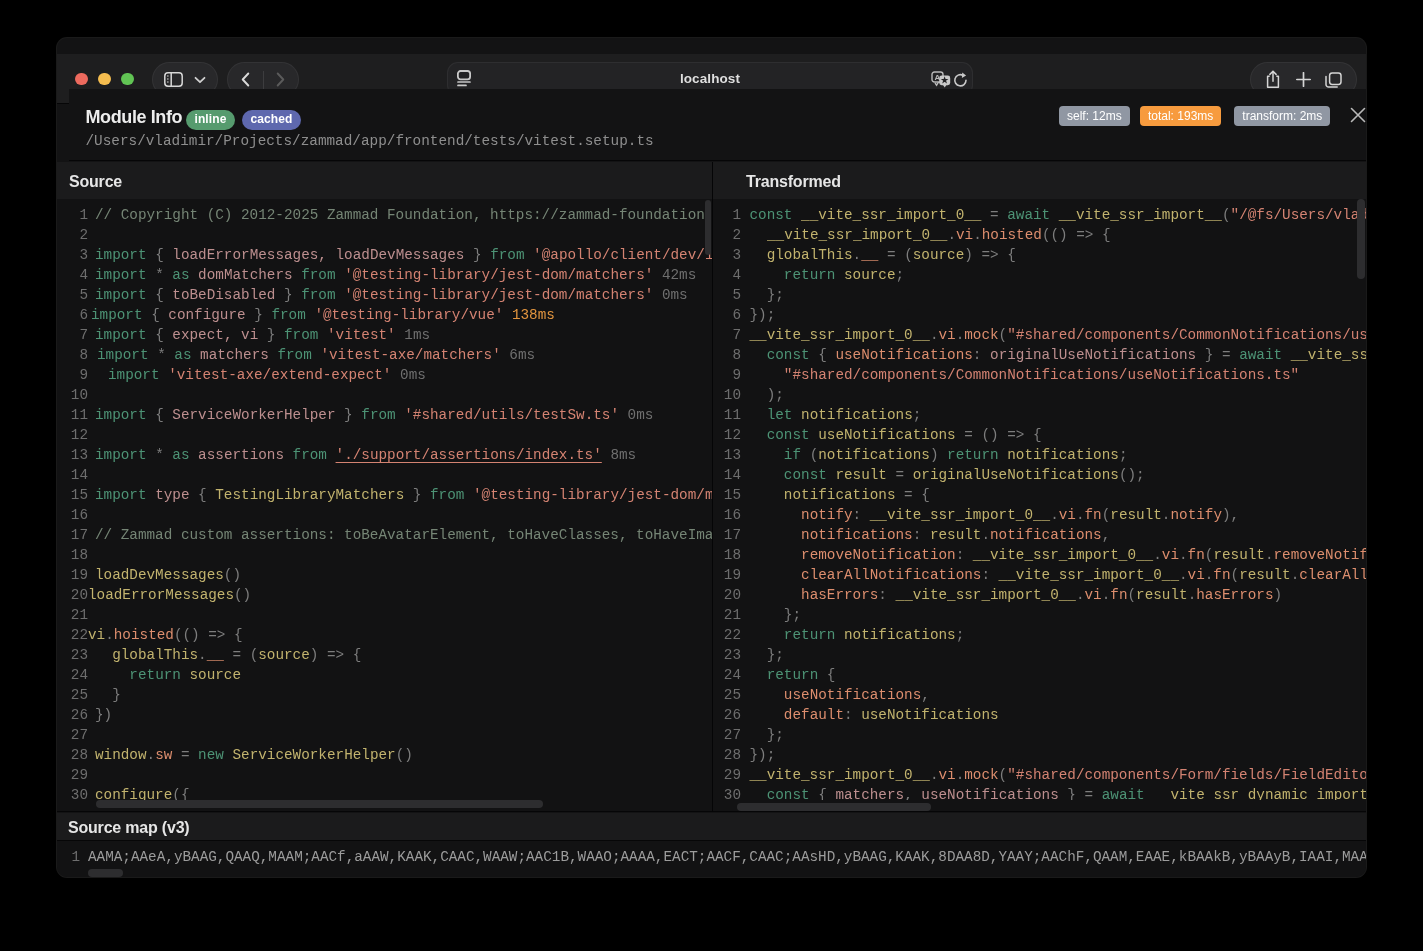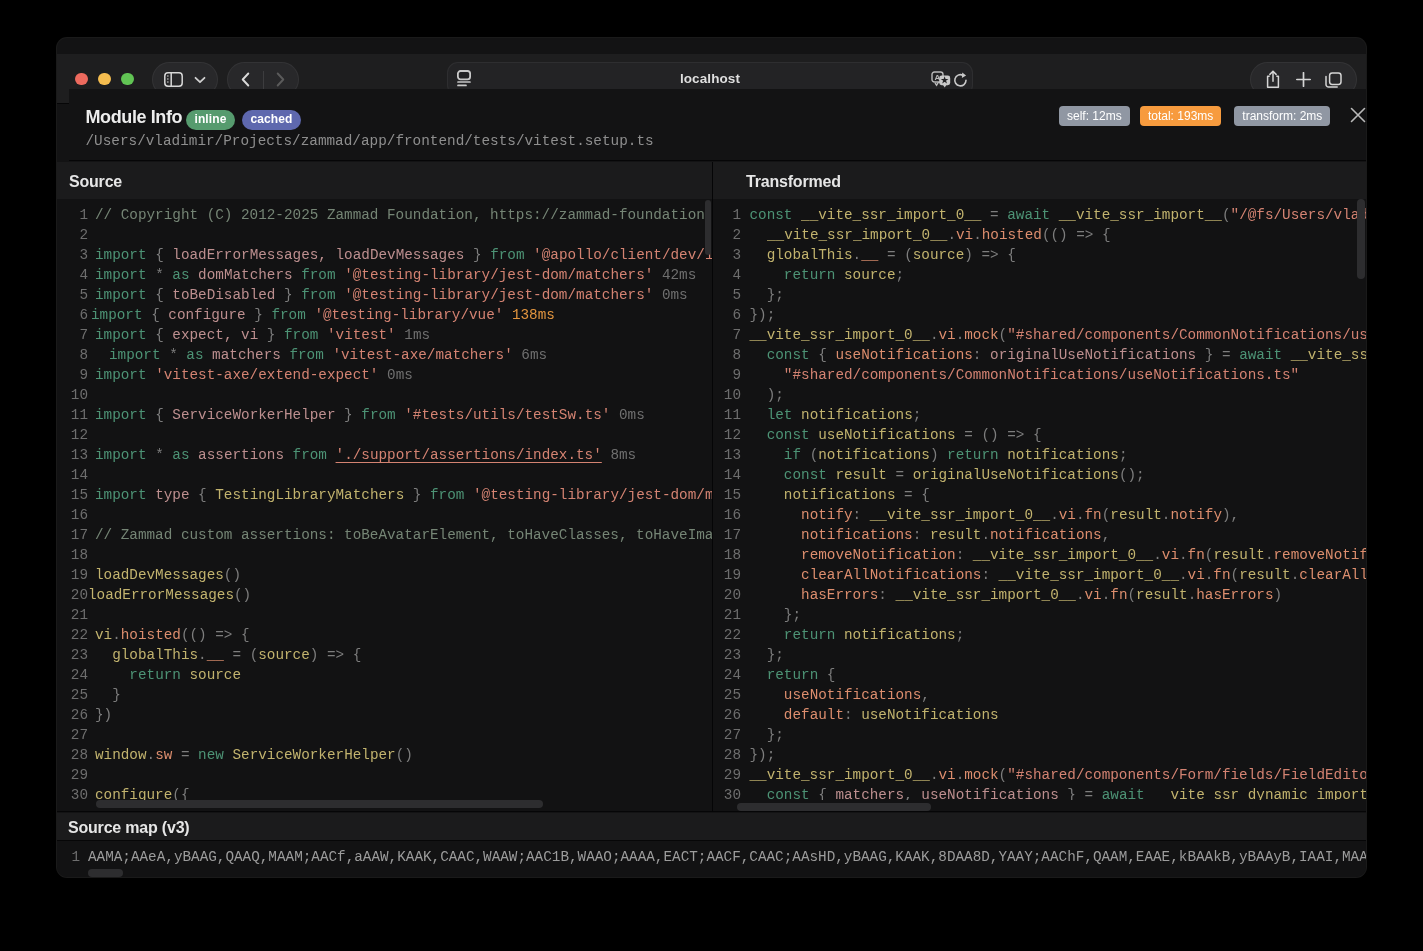--- a/index.html
+++ b/index.html
@@ -130,35 +130,35 @@
 
   <div class="codearea">
     <div class="panel pl">
 <div class="row"><span class="g" style="width:31px">1</span><span class="t" style="margin-left:7px"><i class="c">// Copyright (C) 2012-2025 Zammad Foundation, https://zammad-foundation.org/</i></span></div>
 <div class="row"><span class="g" style="width:31px">2</span><span class="t" style="margin-left:7px"></span></div>
 <div class="row"><span class="g" style="width:31px">3</span><span class="t" style="margin-left:7px"><i class="k">import</i><i class="o"> { </i><i class="d">loadErrorMessages</i><i class="d">, </i><i class="d">loadDevMessages</i><i class="o"> } </i><i class="k">from</i> <i class="s">'@apollo/client/dev/index.js'</i></span></div>
 <div class="row"><span class="g" style="width:31px">4</span><span class="t" style="margin-left:7px"><i class="k">import</i><i class="o"> * </i><i class="k">as</i> <i class="d">domMatchers</i> <i class="k">from</i> <i class="s">'@testing-library/jest-dom/matchers'</i><i class="t"> 42ms</i></span></div>
 <div class="row"><span class="g" style="width:31px">5</span><span class="t" style="margin-left:7px"><i class="k">import</i><i class="o"> { </i><i class="d">toBeDisabled</i><i class="o"> } </i><i class="k">from</i> <i class="s">'@testing-library/jest-dom/matchers'</i><i class="t"> 0ms</i></span></div>
 <div class="row"><span class="g" style="width:31px">6</span><span class="t" style="margin-left:3px"><i class="k">import</i><i class="o"> { </i><i class="d">configure</i><i class="o"> } </i><i class="k">from</i> <i class="s">'@testing-library/vue'</i><i class="T"> 138ms</i></span></div>
 <div class="row"><span class="g" style="width:31px">7</span><span class="t" style="margin-left:7px"><i class="k">import</i><i class="o"> { </i><i class="d">expect</i><i class="d">, </i><i class="d">vi</i><i class="o"> } </i><i class="k">from</i> <i class="s">'vitest'</i><i class="t"> 1ms</i></span></div>
-<div class="row"><span class="g" style="width:31px">8</span><span class="t" style="margin-left:21px"><i class="k">import</i><i class="o"> * </i><i class="k">as</i> <i class="d">matchers</i> <i class="k">from</i> <i class="s">'vitest-axe/matchers'</i><i class="t"> 6ms</i></span></div>
-<div class="row"><span class="g" style="width:31px">9</span><span class="t" style="margin-left:7px"><i class="k">import</i> <i class="s">'vitest-axe/extend-expect'</i><i class="t"> 0ms</i></span></div>
+<div class="row"><span class="g" style="width:31px">8</span><span class="t" style="margin-left:9px"><i class="k">import</i><i class="o"> * </i><i class="k">as</i> <i class="d">matchers</i> <i class="k">from</i> <i class="s">'vitest-axe/matchers'</i><i class="t"> 6ms</i></span></div>
+<div class="row"><span class="g" style="width:31px">9</span><span class="t" style="margin-left:20px"><i class="k">import</i> <i class="s">'vitest-axe/extend-expect'</i><i class="t"> 0ms</i></span></div>
 <div class="row"><span class="g" style="width:31px">10</span><span class="t" style="margin-left:7px"></span></div>
-<div class="row"><span class="g" style="width:31px">11</span><span class="t" style="margin-left:7px"><i class="k">import</i><i class="o"> { </i><i class="d">ServiceWorkerHelper</i><i class="o"> } </i><i class="k">from</i> <i class="s">'#tests/utils/testSw.ts'</i><i class="t"> 0ms</i></span></div>
+<div class="row"><span class="g" style="width:31px">11</span><span class="t" style="margin-left:7px"><i class="k">import</i><i class="o"> { </i><i class="d">ServiceWorkerHelper</i><i class="o"> } </i><i class="k">from</i> <i class="s">'#shared/utils/testSw.ts'</i><i class="t"> 0ms</i></span></div>
 <div class="row"><span class="g" style="width:31px">12</span><span class="t" style="margin-left:7px"></span></div>
 <div class="row"><span class="g" style="width:31px">13</span><span class="t" style="margin-left:7px"><i class="k">import</i><i class="o"> * </i><i class="k">as</i> <i class="d">assertions</i> <i class="k">from</i> <i class="u">'./support/assertions/index.ts'</i><i class="t"> 8ms</i></span></div>
 <div class="row"><span class="g" style="width:31px">14</span><span class="t" style="margin-left:7px"></span></div>
 <div class="row"><span class="g" style="width:31px">15</span><span class="t" style="margin-left:7px"><i class="k">import</i> <i class="d">type</i><i class="o"> { </i><i class="v">TestingLibraryMatchers</i><i class="o"> } </i><i class="k">from</i> <i class="s">'@testing-library/jest-dom/matchers'</i></span></div>
 <div class="row"><span class="g" style="width:31px">16</span><span class="t" style="margin-left:7px"></span></div>
 <div class="row"><span class="g" style="width:31px">17</span><span class="t" style="margin-left:7px"><i class="c">// Zammad custom assertions: toBeAvatarElement, toHaveClasses, toHaveImagePreview, toHaveCurrentUrl</i></span></div>
 <div class="row"><span class="g" style="width:31px">18</span><span class="t" style="margin-left:7px"></span></div>
 <div class="row"><span class="g" style="width:31px">19</span><span class="t" style="margin-left:7px"><i class="v">loadDevMessages</i><i class="o">()</i></span></div>
 <div class="row"><span class="g" style="width:31px">20</span><span class="t" style=""><i class="v">loadErrorMessages</i><i class="o">()</i></span></div>
 <div class="row"><span class="g" style="width:31px">21</span><span class="t" style="margin-left:7px"></span></div>
-<div class="row"><span class="g" style="width:31px">22</span><span class="t" style="margin-left:7px"><i class="v">vi</i><i class="o">.</i><i class="p">hoisted</i><i class="o">(() =&gt; {</i></span></div>
+<div class="row"><span class="g" style="width:31px">22</span><span class="t" style=""><i class="v">vi</i><i class="o">.</i><i class="p">hoisted</i><i class="o">(() =&gt; {</i></span></div>
 <div class="row"><span class="g" style="width:31px">23</span><span class="t" style="margin-left:7px">  <i class="v">globalThis</i><i class="o">.</i><i class="p">__</i><i class="o"> = (</i><i class="v">source</i><i class="o">) =&gt; {</i></span></div>
 <div class="row"><span class="g" style="width:31px">24</span><span class="t" style="margin-left:7px">    <i class="k">return</i> <i class="v">source</i></span></div>
 <div class="row"><span class="g" style="width:31px">25</span><span class="t" style="margin-left:7px"><i class="o">  }</i></span></div>
 <div class="row"><span class="g" style="width:31px">26</span><span class="t" style="margin-left:7px"><i class="o">})</i></span></div>
 <div class="row"><span class="g" style="width:31px">27</span><span class="t" style="margin-left:7px"></span></div>
 <div class="row"><span class="g" style="width:31px">28</span><span class="t" style="margin-left:7px"><i class="v">window</i><i class="o">.</i><i class="p">sw</i><i class="o"> = </i><i class="k">new</i> <i class="v">ServiceWorkerHelper</i><i class="o">()</i></span></div>
 <div class="row"><span class="g" style="width:31px">29</span><span class="t" style="margin-left:7px"></span></div>
 <div class="row"><span class="g" style="width:31px">30</span><span class="t" style="margin-left:7px"><i class="v">configure</i><i class="o">({</i></span></div>
     </div>
     <div class="panel pr">

